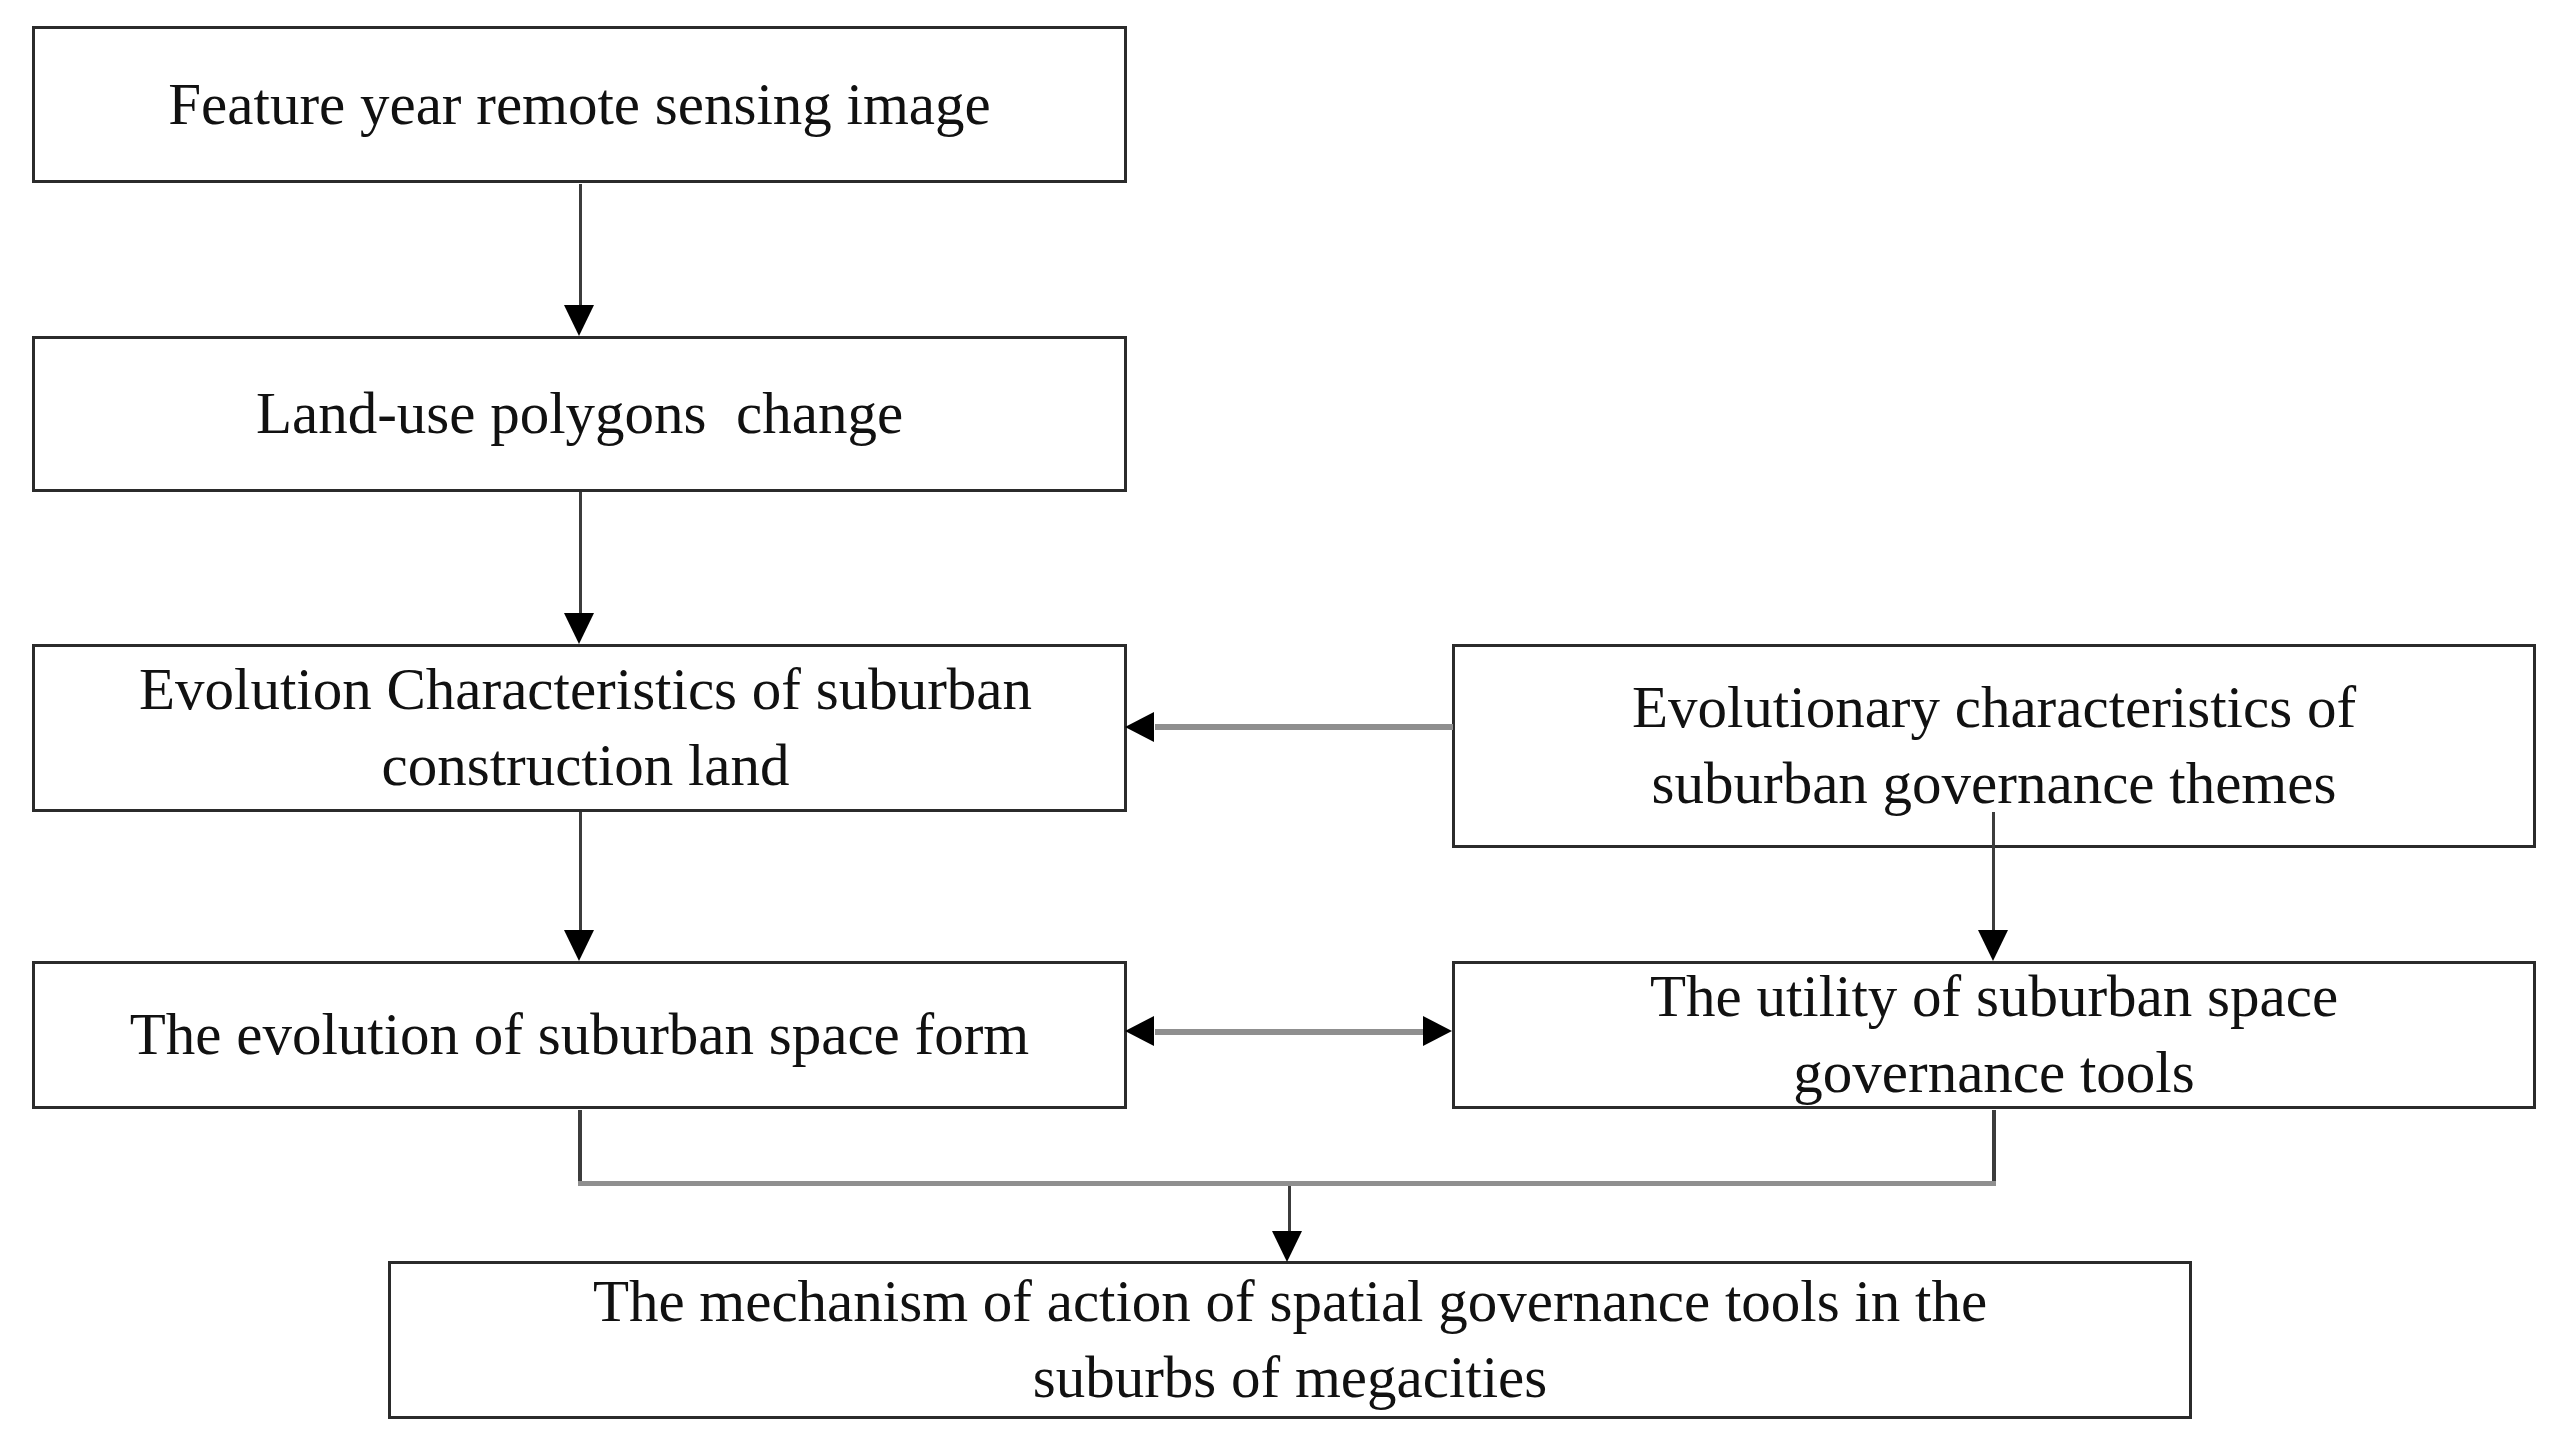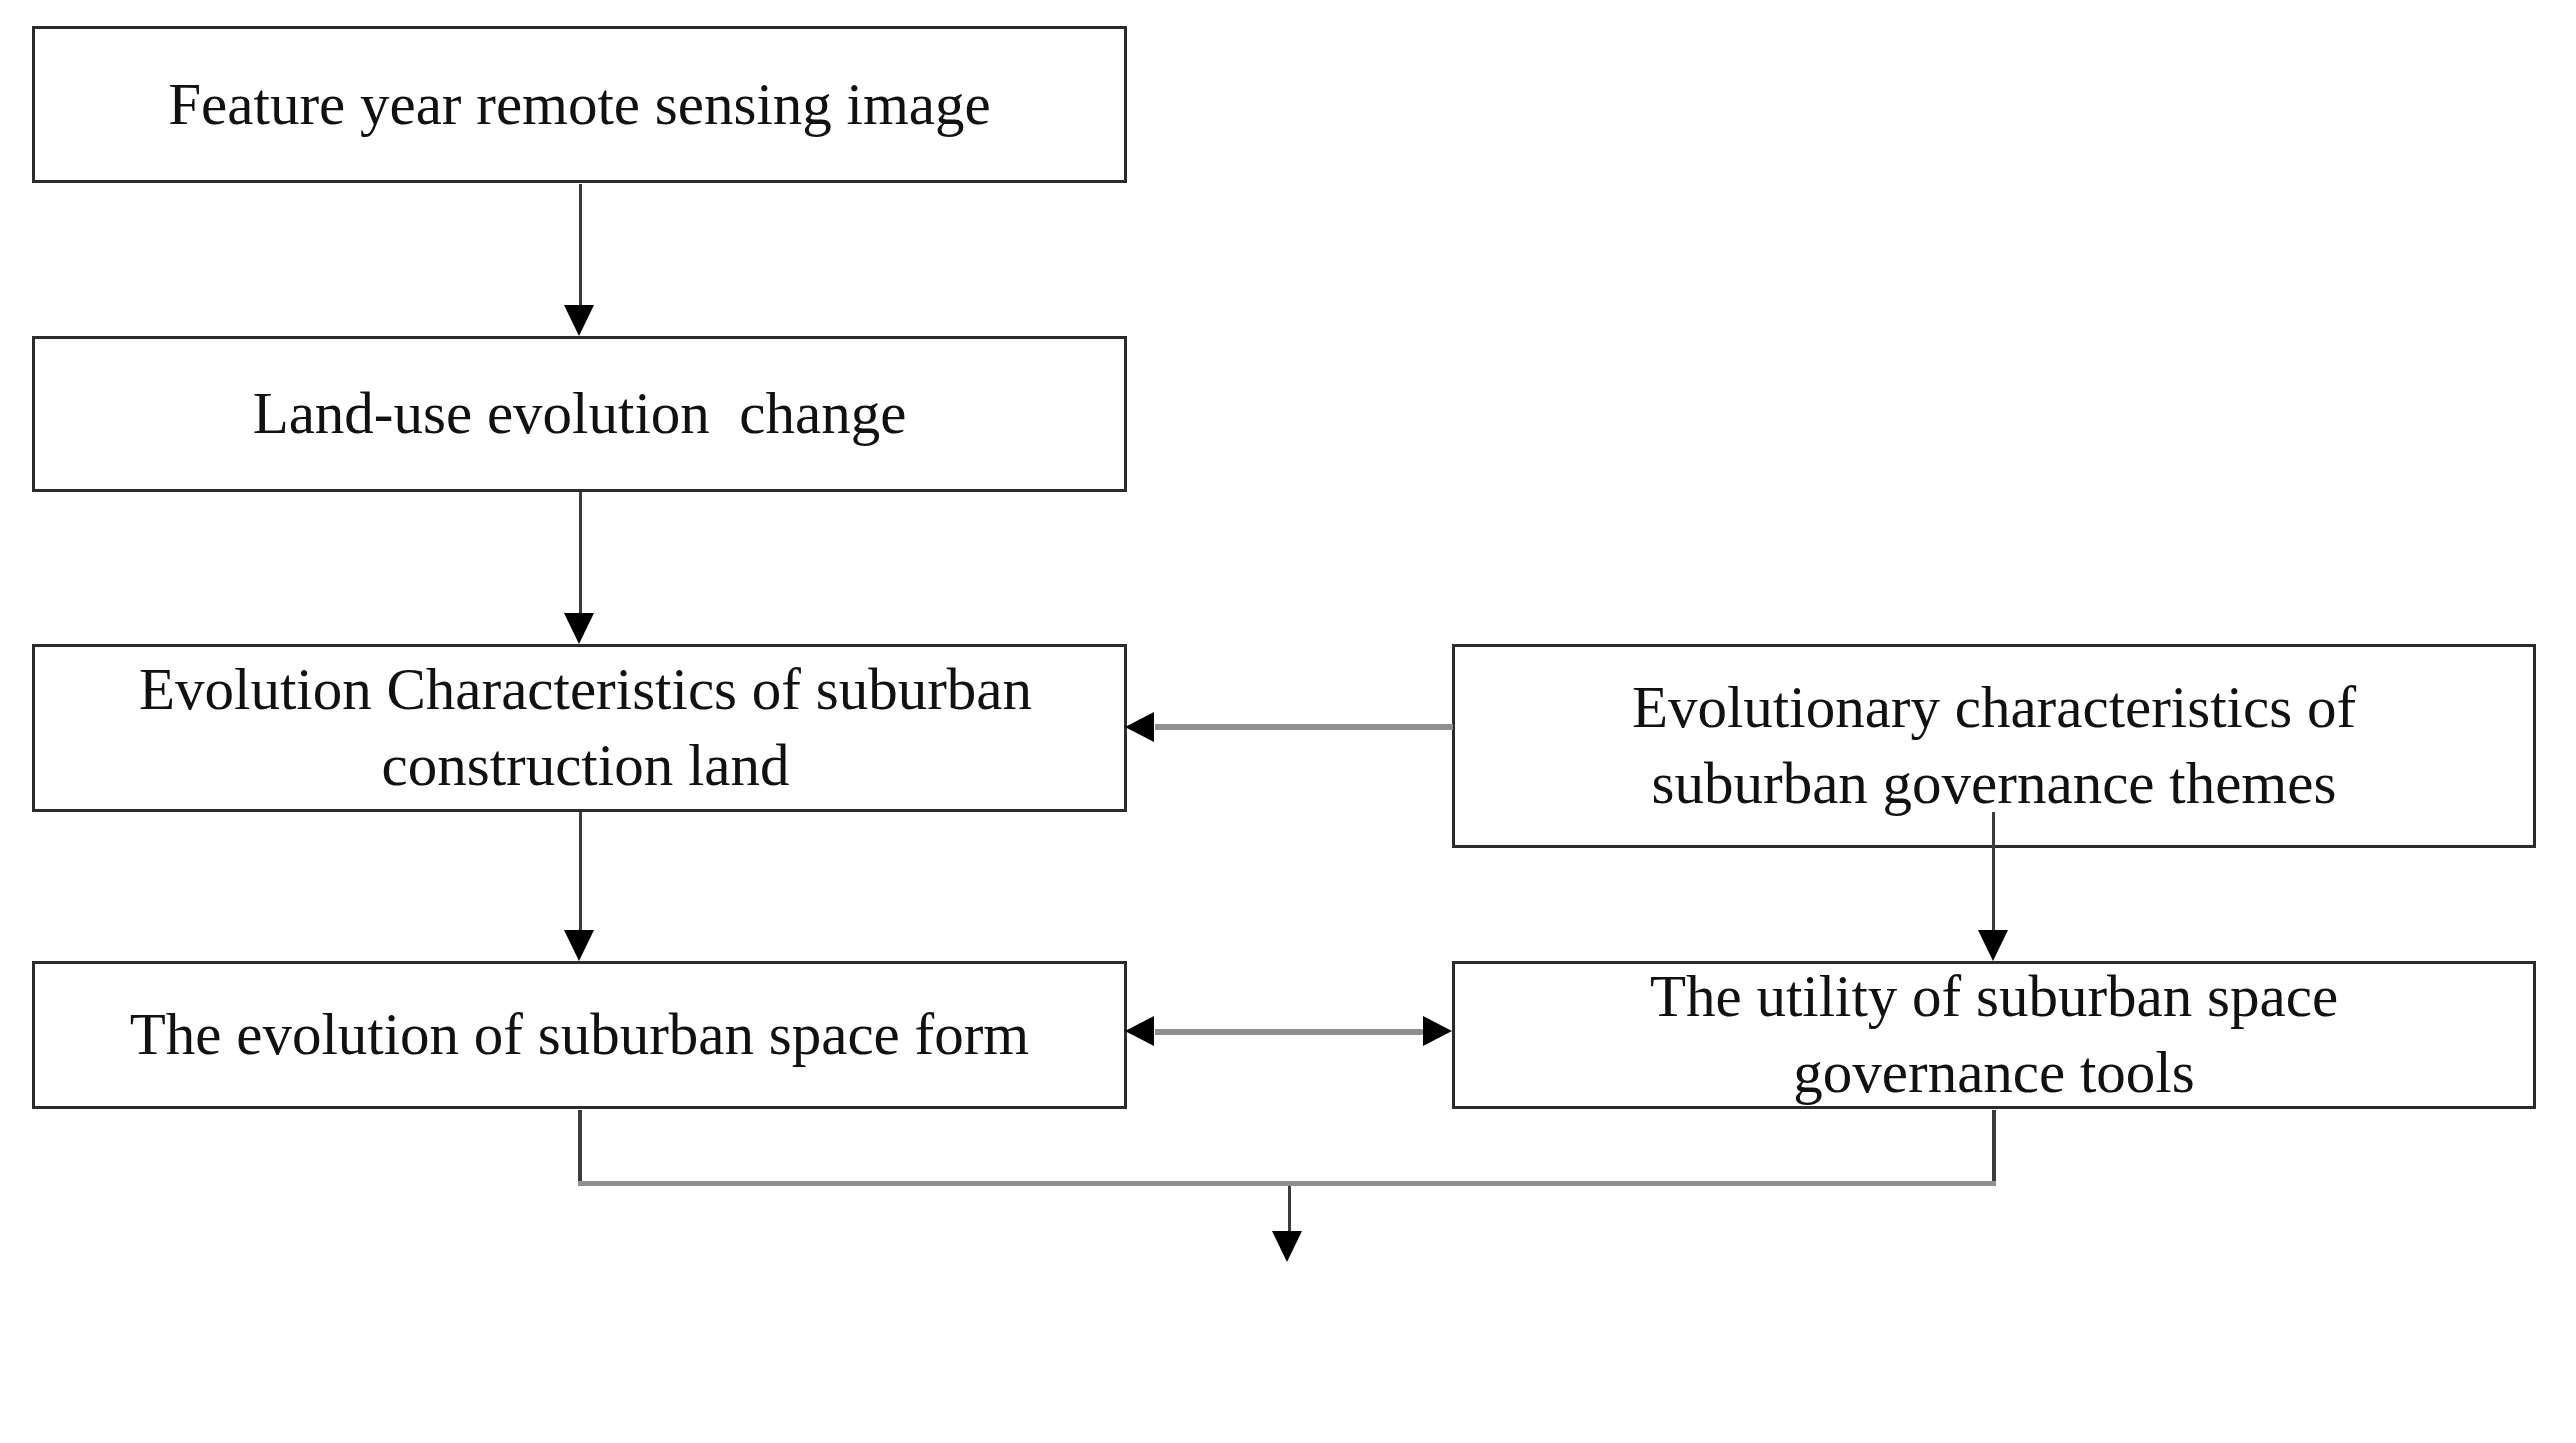--- a/index.html
+++ b/index.html
@@ -117,21 +117,21 @@
 </head>
 <body>
 
 <div id="canvas">
 
   <div class="node" id="node-feature-year">
     <span class="label">Feature year remote sensing image</span>
   </div>
 
   <div class="node" id="node-land-use">
-    <span class="label">Land-use evolution  change</span>
+    <span class="label">Land-use polygons  change</span>
   </div>
 
   <div class="node" id="node-evolution-char">
     <span class="label">Evolution Characteristics of suburban
 construction land</span>
   </div>
 
   <div class="node" id="node-gov-themes">
     <span class="label">Evolutionary characteristics of
 suburban governance themes</span>
@@ -139,20 +139,24 @@
 
   <div class="node" id="node-space-form">
     <span class="label">The evolution of suburban space form</span>
   </div>
 
   <div class="node" id="node-gov-tools">
     <span class="label">The utility of suburban space
 governance tools</span>
   </div>
 
+  <div class="node" id="node-mechanism">
+    <span class="label">The mechanism of action of spatial governance tools in the
+suburbs of megacities</span>
+  </div>
 
   <div class="vstem" id="a1-stem"></div>
   <div class="head-down" id="a1-head"></div>
 
   <div class="vstem" id="a2-stem"></div>
   <div class="head-down" id="a2-head"></div>
 
   <div class="vstem" id="a3-stem"></div>
   <div class="head-down" id="a3-head"></div>
 

